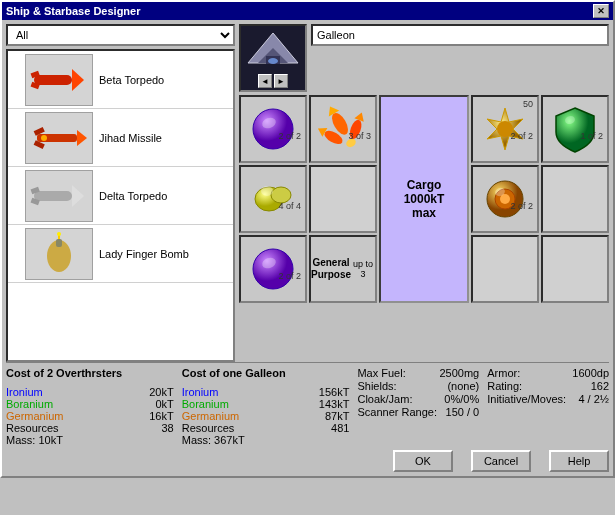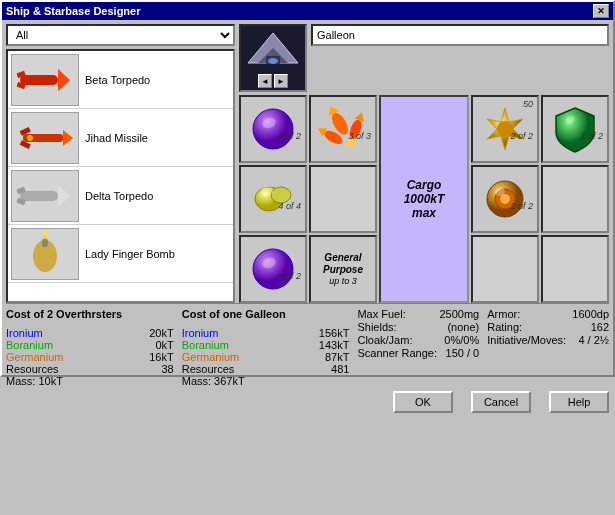--- a/index.html
+++ b/index.html
@@ -6,21 +6,21 @@
     body {
       font-family: 'MS Sans Serif', Arial, sans-serif;
       font-size: 11px;
       background: #c0c0c0;
       width: 615px;
       height: 515px;
       overflow: hidden;
     }
     .window {
       width: 615px;
-      height: 377px;
+      height: 478px;
       background: #c0c0c0;
       border: 2px solid #ffffff;
       border-right-color: #808080;
       border-bottom-color: #808080;
       display: flex;
       flex-direction: column;
     }
     .title-bar {
       background: #000080;
       color: white;
@@ -82,21 +82,21 @@
     .list-container {
       flex: 1;
       border: 2px inset #808080;
       background: white;
       overflow-y: auto;
       overflow-x: hidden;
     }
     .list-item {
       display: flex;
       align-items: center;
-      padding: 2px 3px;
+      padding: 2px 17px;
       cursor: pointer;
       min-height: 58px;
       border-bottom: 1px solid #d0d0d0;
     }
     .item-icon {
       width: 68px;
       height: 52px;
       display: flex;
       align-items: center;
       justify-content: center;
@@ -165,21 +165,20 @@
       background: #c8c8c8;
       border: 2px inset #808080;
       display: flex;
       flex-direction: column;
       align-items: center;
       justify-content: center;
       font-size: 10px;
       text-align: center;
       position: relative;
       cursor: pointer;
-      font-style: italic;
     }
     .slot.empty { background: #b8b8b8; }
     .slot.center {
       background: #c4b5fd;
       border: 2px inset #909090;
       grid-column: 3;
       grid-row: 1 / 4;
     }
     .slot-count {
       font-size: 9px;
@@ -466,21 +465,21 @@
                     <stop offset="0%" stop-color="#cc88ff"></stop>
                     <stop offset="100%" stop-color="#5500aa"></stop>
                   </radialGradient>
                 </defs>
               <circle cx="24" cy="24" r="20" fill="url(#pg2)" stroke="#3300aa" stroke-width="1"></circle>
               <ellipse cx="20" cy="18" rx="7" ry="5" fill="rgba(255,255,255,0.3)" transform="rotate(-20,20,18)"></ellipse>
             </svg>
             <span class="slot-count">2 of 2</span>
           </div>
 
-          <div class="slot" style="font-size:10px; text-align:center; display:flex; flex-direction:column; align-items:center; justify-content:center;">
+          <div class="slot" style="font-size:10px; text-align:center; display:flex; flex-direction:row; align-items:center; justify-content:center;">
             <div style="font-weight:bold; font-size:10px; line-height:1.2;">General<br>Purpose</div>
             <div style="font-size:9px;">up to 3</div>
           </div>
 
           <div class="slot empty" style="background:#d0d0d0;"></div>
 
           <div class="slot empty" style="background:#d0d0d0;"></div>
         </div>
       </div>
     </div>

